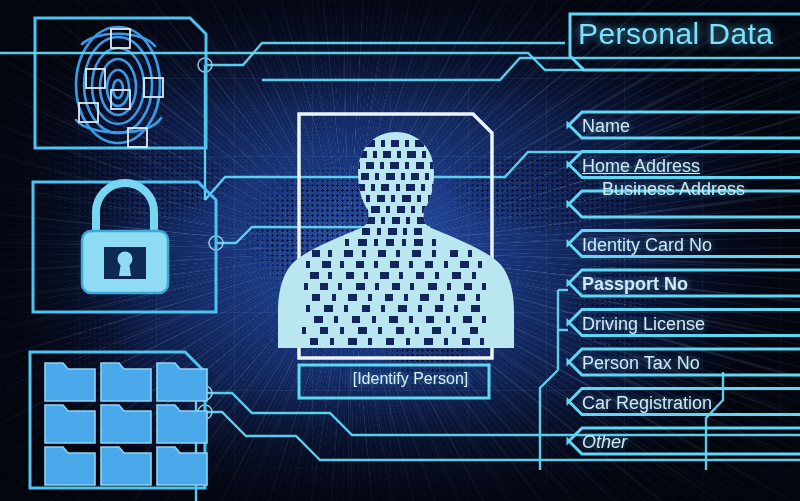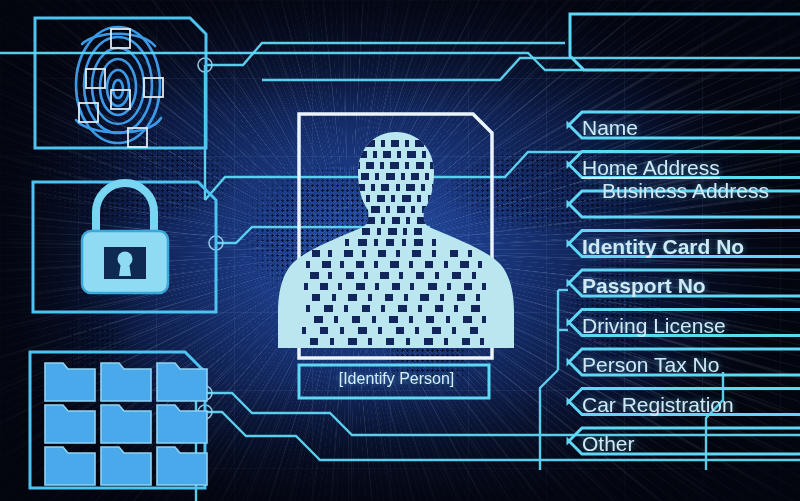--- a/index.html
+++ b/index.html
@@ -54,23 +54,23 @@
       linear-gradient(90deg, rgba(120,170,235,.10) 1px, transparent 1px);
     background-size:78px 78px;}
 
   svg.layer{position:absolute;left:0;top:0;width:800px;height:501px;overflow:visible;}
 
   
   .txt{position:absolute;color:#bfe8f7;white-space:nowrap;
        text-shadow:0 0 6px rgba(110,220,255,.55);}
   #title{left:578px;top:17px;font-size:30px;letter-spacing:.4px;color:#7fe0fb;
          text-shadow:0 0 10px rgba(90,210,255,.8);}
-  .item-label{font-size:21px;color:#cfe9f7;}
+  .item-label{font-size:18px;color:#cfe9f7;}
   #conf-label{left:44px;top:289px;font-size:19px;color:#cfeaf8;}
-  #identify-label{left:300px;top:370px;width:193px;text-align:center;font-size:16px;color:#d6eefb;}
+  #identify-label{left:300px;top:370px;width:193px;text-align:center;font-size:16px;color:#d6eefb;padding-left:14px;}
 </style>
 </head>
 <body>
 
 <div id="stage">
 
   <div class="bg-base"></div>
   <div class="rays"></div>
   <div class="rays2"></div>
   <div class="grid"></div>
@@ -386,37 +386,38 @@
 
     <rect x="299" y="365" width="190" height="33" fill="none" stroke="#5fd8f5" stroke-width="3"></rect>
   </svg>
   <div class="txt" id="identify-label">[Identify Person]</div>
 
   <svg class="layer" viewBox="0 0 800 501">
     <path d="M800,14 L570,14 L570,56 L584,70 L800,70" fill="none" stroke="#5fd8f5" stroke-width="3"></path>
     <path d="M570,56 L540,56" fill="none" stroke="#5fd8f5" stroke-width="3" opacity="0"></path>
     <path d="M584,70 L545,70 L528,53 L0,53" fill="none" stroke="#5fd8f5" stroke-width="2.4" opacity=".95"></path>
   </svg>
+  <div class="txt" id="title">Personal Data</div>
 
   <svg class="layer" id="list-svg" viewBox="0 0 800 501">
       <path d="M800,112 L582,112 L568,126 L568,124 L582,138 L800,138" fill="none" stroke="#5fd8f5" stroke-width="3"></path>
       <path d="M800,151.5 L582,151.5 L568,165.5 L568,163.5 L582,177.5 L800,177.5" fill="none" stroke="#5fd8f5" stroke-width="3"></path>
       <path d="M800,191 L582,191 L568,205 L568,203 L582,217 L800,217" fill="none" stroke="#5fd8f5" stroke-width="3"></path>
       <path d="M800,230.5 L582,230.5 L568,244.5 L568,242.5 L582,256.5 L800,256.5" fill="none" stroke="#5fd8f5" stroke-width="3"></path>
       <path d="M800,270 L582,270 L568,284 L568,282 L582,296 L800,296" fill="none" stroke="#5fd8f5" stroke-width="3"></path>
       <path d="M800,309.5 L582,309.5 L568,323.5 L568,321.5 L582,335.5 L800,335.5" fill="none" stroke="#5fd8f5" stroke-width="3"></path>
       <path d="M800,349 L582,349 L568,363 L568,361 L582,375 L800,375" fill="none" stroke="#5fd8f5" stroke-width="3"></path>
       <path d="M800,388.5 L582,388.5 L568,402.5 L568,400.5 L582,414.5 L800,414.5" fill="none" stroke="#5fd8f5" stroke-width="3"></path>
       <path d="M800,428 L582,428 L568,442 L568,440 L582,454 L800,454" fill="none" stroke="#5fd8f5" stroke-width="3"></path>
     </svg>
   <div id="list-labels">
       <div class="txt item-label" style="left: 582px; top: 116px;">Name</div>
       <div class="txt item-label" style="left: 582px; top: 155.5px; text-decoration: underline;">Home Address</div>
       <div class="txt item-label" style="left: 582px; top: 179px; margin-left: 20px;">Business Address</div>
-      <div class="txt item-label" style="left: 582px; top: 234.5px; font-weight: bold;">Identity Card No</div>
+      <div class="txt item-label" style="left: 582px; top: 234.5px;">Identity Card No</div>
       <div class="txt item-label" style="left: 582px; top: 274px; font-weight: bold;">Passport No</div>
       <div class="txt item-label" style="left: 582px; top: 313.5px;">Driving License</div>
       <div class="txt item-label" style="left: 582px; top: 353px;">Person Tax No</div>
       <div class="txt item-label" style="left: 582px; top: 392.5px;">Car Registration</div>
-      <div class="txt item-label" style="left: 582px; top: 432px;">Other</div>
+      <div class="txt item-label" style="left: 582px; top: 432px; font-style: italic;">Other</div>
     </div>
 
 </div>
 
 </body></html>

